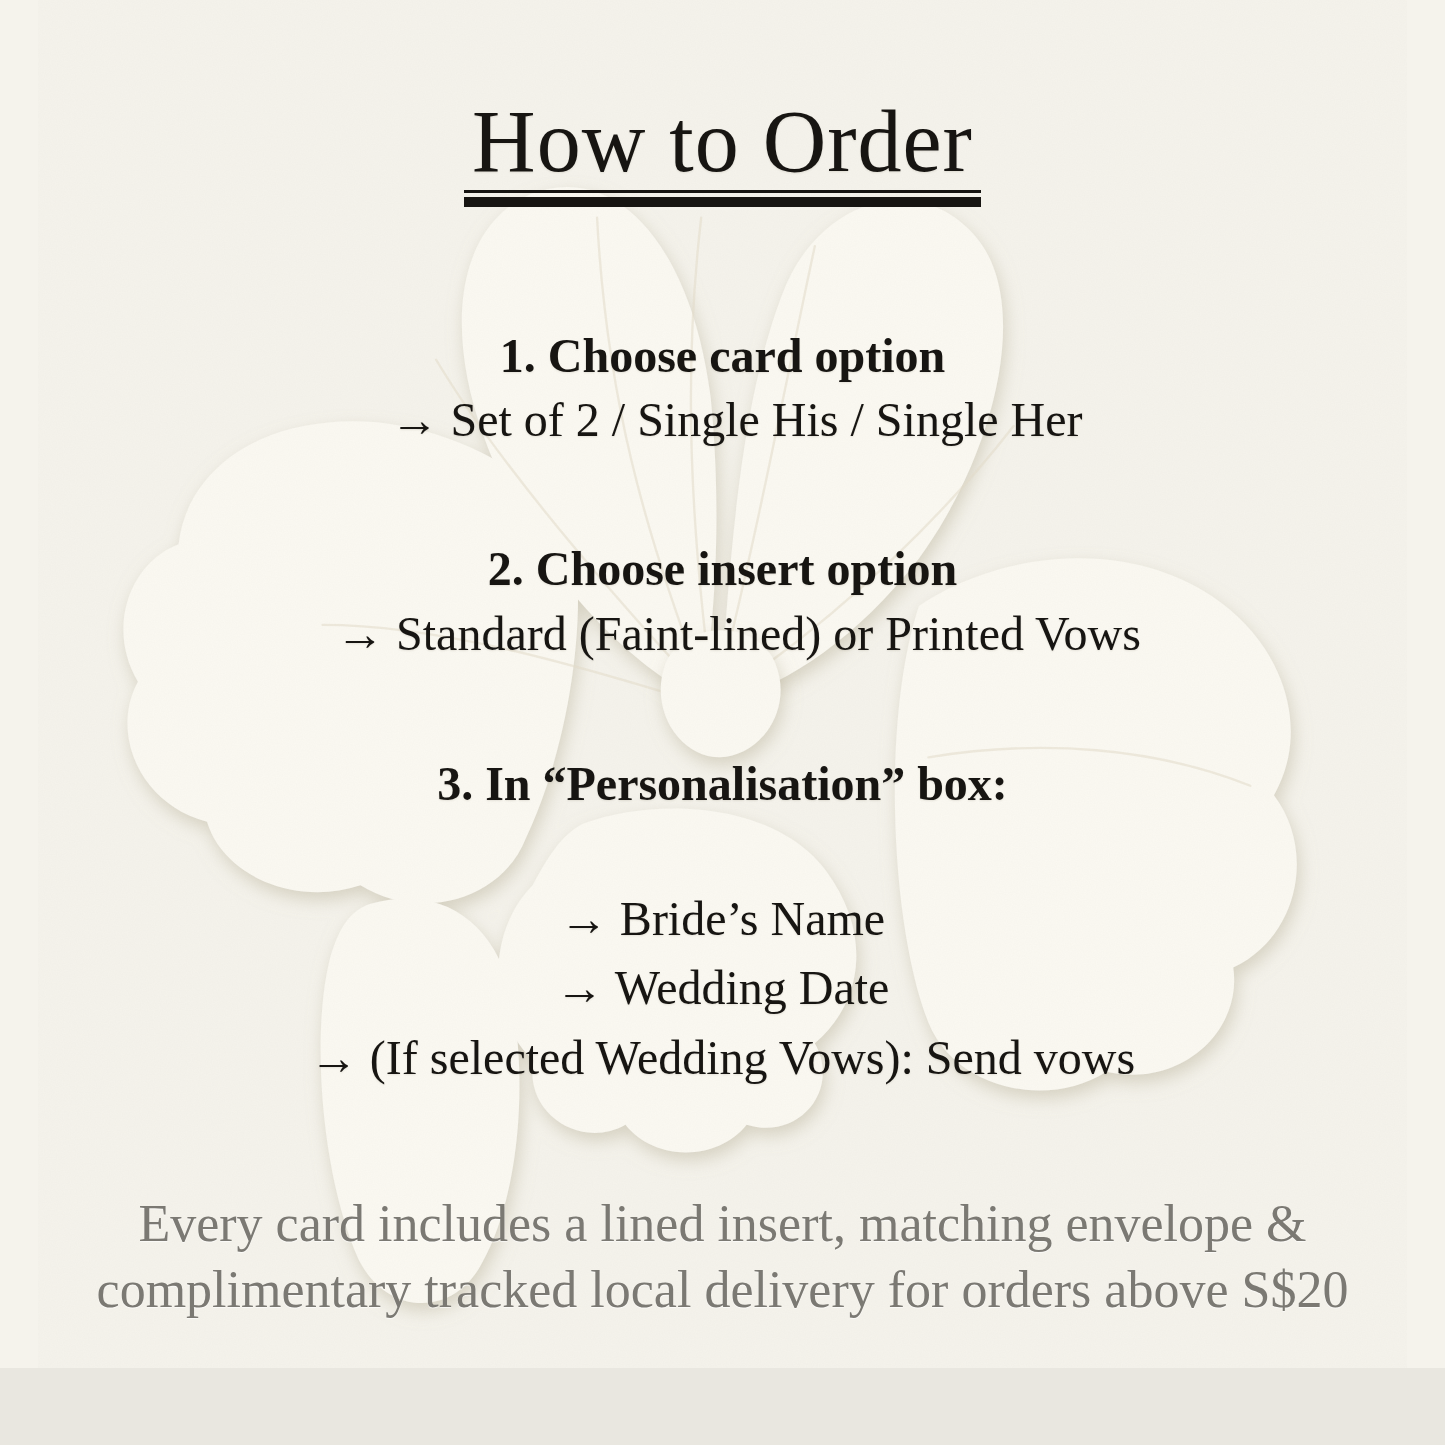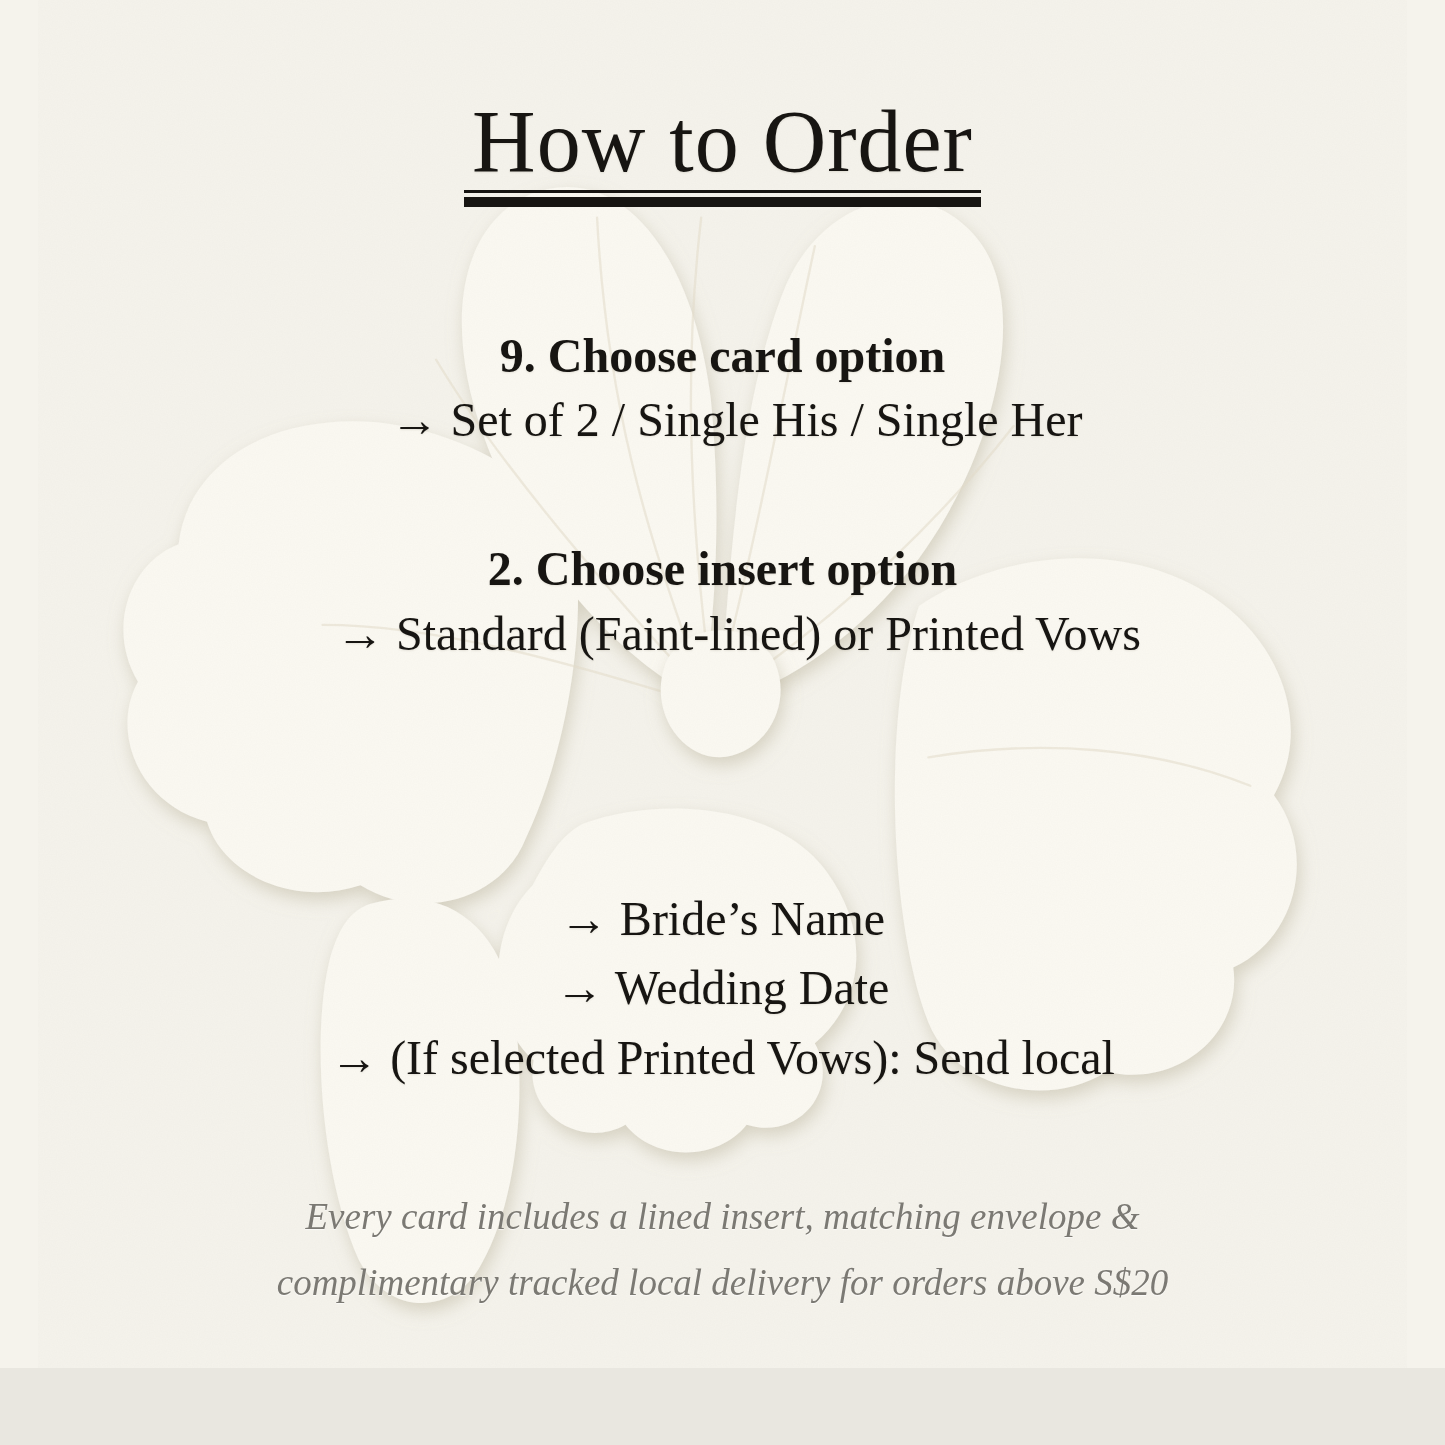--- a/index.html
+++ b/index.html
@@ -66,22 +66,21 @@
   .s1h { top: 332px; }
   .s1i { top: 396px; margin-left: 28px; }
   .s2h { top: 545px; }
   .s2i { top: 610px; padding-left: 32px; }
   .s3h { top: 760px; }
   .s3i1 { top: 826px; }
   .s3i2 { top: 895px; }
   .s3i3 { top: 964px; }
   .s3i4 { top: 1034px; }
   .footer-note {
-    font-size: 37px;
-    font-style: italic;
+    font-size: 52px;
     color: var(--footer-text);
     text-shadow: 0 1px 1px rgba(255,255,255,0.7);
   }
   .f1 { top: 1198px; }
   .f2 { top: 1264px; }
 </style>
 </head>
 <body>
 
 <div class="canvas">
@@ -124,26 +123,27 @@
 
     <path class="petal" filter="url(#emboss)" d="M 662 702 C 680 655, 758 653, 778 700 C 798 748, 764 798, 720 800 C 676 800, 645 748, 662 702 Z"></path>
 
     <rect x="0" y="0" width="1445" height="1445" filter="url(#grain)"></rect>
   </svg>
 
   <h1 class="text-line page-title">
     <span class="title-text">How to Order</span>
   </h1>
 
-  <div class="text-line step-heading s1h">9. Choose card option</div>
+  <div class="text-line step-heading s1h">1. Choose card option</div>
   <div class="text-line step-item s1i">→ Set of 2 / Single His / Single Her</div>
 
   <div class="text-line step-heading s2h">2. Choose insert option</div>
   <div class="text-line step-item s2i">→ Standard (Faint-lined) or Printed Vows</div>
 
+  <div class="text-line step-heading s3h">3. In “Personalisation” box:</div>
   <div class="text-line step-item s3i2">→ Bride’s Name</div>
   <div class="text-line step-item s3i3">→ Wedding Date</div>
-  <div class="text-line step-item s3i4">→ (If selected Printed Vows): Send local</div>
+  <div class="text-line step-item s3i4">→ (If selected Wedding Vows): Send vows</div>
 
   <div class="text-line footer-note f1">Every card includes a lined insert, matching envelope &amp;</div>
   <div class="text-line footer-note f2">complimentary tracked local delivery for orders above S$20</div>
 
 </div>
 
 </body></html>

